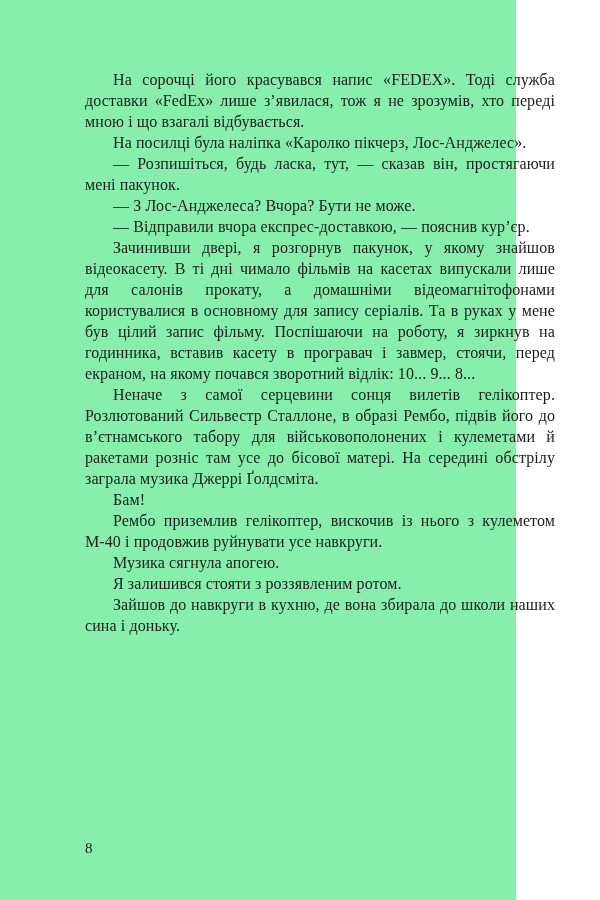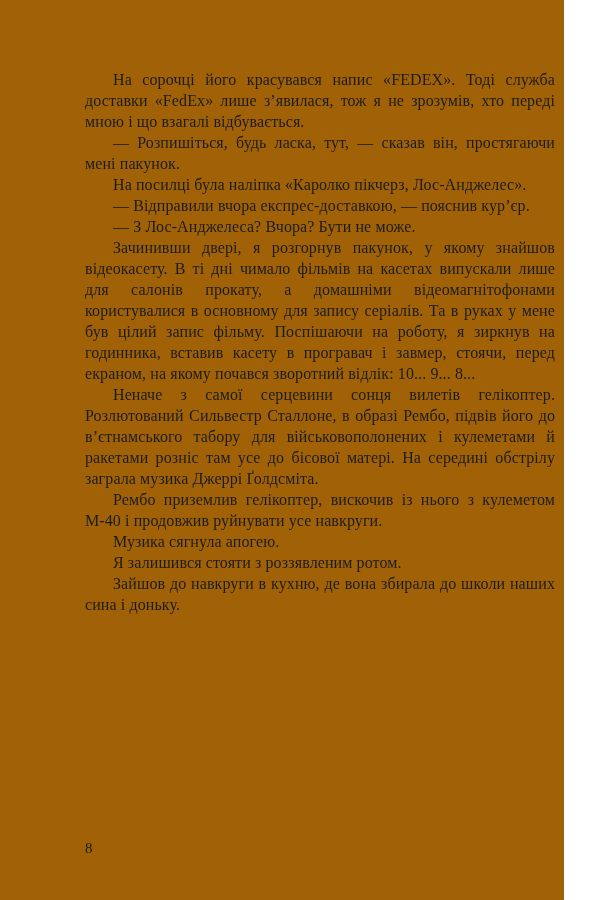--- a/index.html
+++ b/index.html
@@ -9,23 +9,23 @@
   body {
     width: 600px;
     height: 900px;
     background: #ffffff;
     font-family: "Liberation Serif", "DejaVu Serif", serif;
     color: #1c1c1c;
     overflow: hidden;
   }
   .page {
     position: relative;
-    width: 564px;
+    width: 516px;
     height: 900px;
-    background: #a16207;
+    background: #86efac;
   }
   .text-block {
     position: absolute;
     left: 85px;
     top: 69px;
     width: 470px;
   }
   .text-block p {
     margin: 0;
     padding: 0;
@@ -42,25 +42,26 @@
     font-size: 15px;
     color: #1c1c1c;
   }
 </style>
 </head>
 <body>
 
 <div class="page">
   <div class="text-block">
     <p>На сорочці його красувався напис «FEDEX». Тоді служба доставки «FedEx» лише з’явилася, тож я не зрозумів, хто переді мною і що взагалі відбувається.</p>
+    <p>На посилці була наліпка «Каролко пікчерз, Лос-Анджелес».</p>
     <p>— Розпишіться, будь ласка, тут, — сказав він, простягаючи мені пакунок.</p>
-    <p>На посилці була наліпка «Каролко пікчерз, Лос-Анджелес».</p>
+    <p>— З Лос-Анджелеса? Вчора? Бути не може.</p>
     <p>— Відправили вчора експрес-доставкою, — пояснив кур’єр.</p>
-    <p>— З Лос-Анджелеса? Вчора? Бути не може.</p>
     <p>Зачинивши двері, я розгорнув пакунок, у якому знайшов відеокасету. В ті дні чимало фільмів на касетах випускали лише для салонів прокату, а домашніми відеомагнітофонами користувалися в основному для запису серіалів. Та в руках у мене був цілий запис фільму. Поспішаючи на роботу, я зиркнув на годинника, вставив касету в програвач і завмер, стоячи, перед екраном, на якому почався зворотний відлік: 10... 9... 8...</p>
     <p>Неначе з самої серцевини сонця вилетів гелікоптер. Розлютований Сильвестр Сталлоне, в образі Рембо, підвів його до в’єтнамського табору для військовополонених і кулеметами й ракетами розніс там усе до бісової матері. На середині обстрілу заграла музика Джеррі Ґолдсміта.</p>
+    <p>Бам!</p>
     <p>Рембо приземлив гелікоптер, вискочив із нього з кулеметом М-40 і продовжив руйнувати усе навкруги.</p>
     <p>Музика сягнула апогею.</p>
     <p>Я залишився стояти з роззявленим ротом.</p>
     <p>Зайшов до навкруги в кухню, де вона збирала до школи наших сина і доньку.</p>
   </div>
   <div class="page-number">8</div>
 </div>
 
 </body></html>

